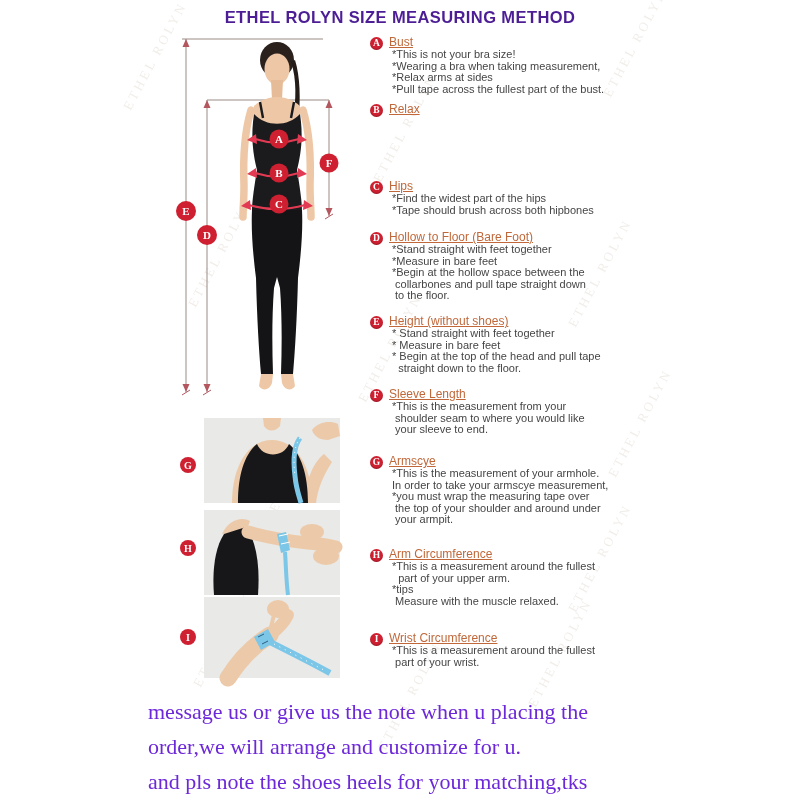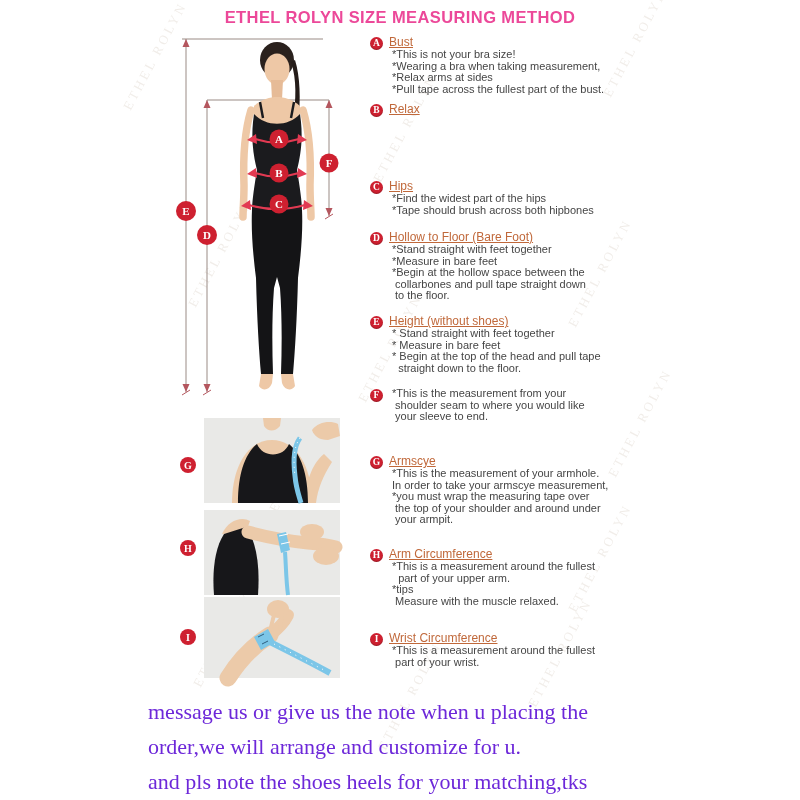--- a/index.html
+++ b/index.html
@@ -8,21 +8,21 @@
     font-family:"Liberation Sans",sans-serif;
   }
   .page{position:absolute;inset:0;}
   .wm{
     position:absolute;color:#bfae9c;opacity:.22;font-family:"Liberation Serif",serif;
     font-size:13px;letter-spacing:3px;transform:rotate(-62deg);white-space:nowrap;
     pointer-events:none;
   }
   .title{
     position:absolute;top:8px;left:0;width:800px;text-align:center;
-    color:#ec4899;font-size:16.5px;font-weight:bold;letter-spacing:.4px;
+    color:#4c1d95;font-size:16.5px;font-weight:bold;letter-spacing:.4px;
   }
   .diagram{position:absolute;left:170px;top:30px;width:200px;height:660px;}
   .section{position:absolute;left:368px;width:240px;}
   .bullet{
     position:absolute;left:2px;top:1px;width:13px;height:13px;border-radius:50%;
     background:#ce2030;color:#fff;font-family:"Liberation Serif",serif;
     font-size:9.5px;font-weight:bold;text-align:center;line-height:13px;
     box-shadow:inset 0 -1px 1px rgba(0,0,0,.25);
   }
   .heading{margin-left:21px;color:#c0683a;font-size:12px;line-height:13px;text-decoration:underline;}
@@ -210,20 +210,21 @@
     <span class="bullet">E</span>
     <div class="heading">Height (without shoes)</div>
     <div class="bodytext">* Stand straight with feet together
 * Measure in bare feet
 * Begin at the top of the head and pull tape
   straight down to the floor.</div>
   </div>
 
   <div class="section" style="top:388px">
     <span class="bullet">F</span>
+    <div class="heading">Sleeve Length</div>
     <div class="bodytext">*This is the measurement from your
  shoulder seam to where you would like
  your sleeve to end.</div>
   </div>
 
   <div class="section" style="top:455px">
     <span class="bullet">G</span>
     <div class="heading">Armscye</div>
     <div class="bodytext">*This is the measurement of your armhole.
 In order to take your armscye measurement,

